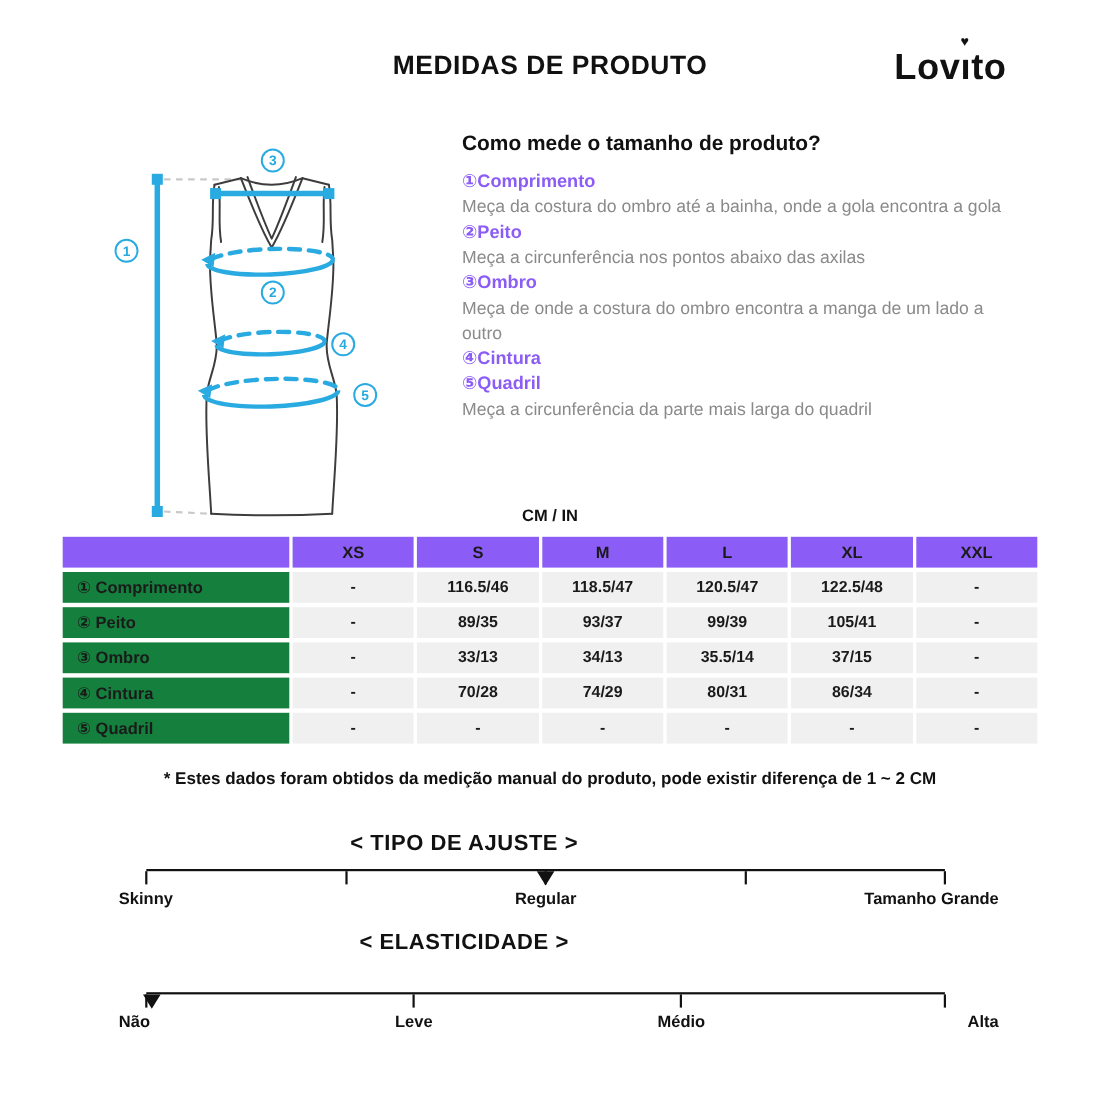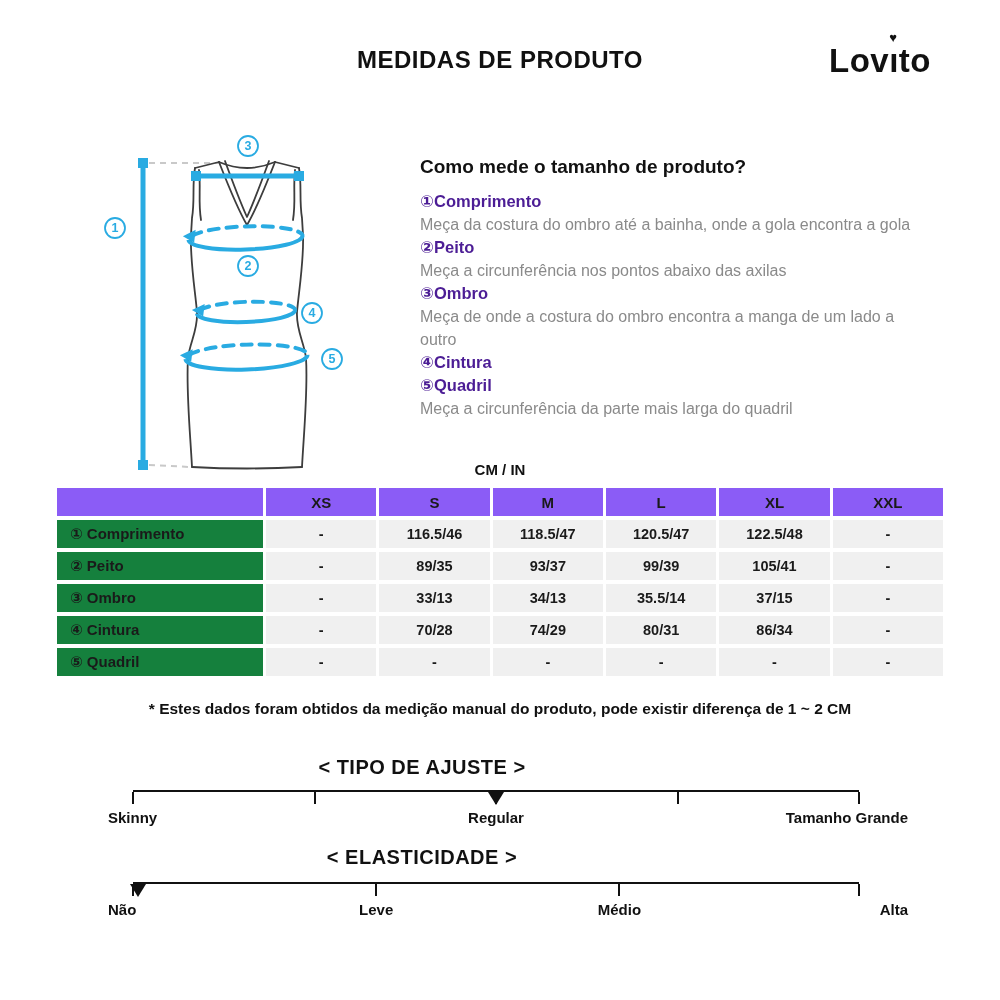--- a/index.html
+++ b/index.html
@@ -6,28 +6,28 @@
   body{
     width:1000px;height:1000px;position:relative;background:#ffffff;
     font-family:"Liberation Sans","DejaVu Sans",sans-serif;color:#111;
     overflow:hidden;
   }
   .abs{position:absolute;}
 
   
   .page-title{top:46px;left:0;width:1000px;text-align:center;
     font-size:24px;font-weight:bold;letter-spacing:.5px;}
-  .brand{top:42px;left:813px;font-size:33px;font-weight:bold;letter-spacing:.5px;margin-left:16px;}
+  .brand{top:42px;left:813px;font-size:33px;font-weight:bold;letter-spacing:.5px;}
   .brand .idot{position:relative;}
   .brand .heart{position:absolute;left:0px;top:-12px;font-size:13px;}
 
   
   .instructions{left:420px;top:120px;width:545px;}
-  .instr-heading{font-size:19px;font-weight:bold;margin-bottom:12px;margin-top:36px;}
-  .instr-label{font-size:16.5px;font-weight:bold;line-height:23px;color:#4c1d95;}
+  .instr-heading{font-size:19px;font-weight:bold;margin-bottom:12px;}
+  .instr-label{font-size:16.5px;font-weight:bold;line-height:23px;color:#8b5cf6;}
   .instr-desc{font-size:16px;color:#8a8a8a;line-height:23px;width:505px;}
 
   
   .diagram{left:88px;top:128px;}
 
   
   .unit-label{top:461px;left:57px;width:886px;text-align:center;
     font-size:15px;font-weight:bold;}
   .size-table{left:57px;top:488px;width:886px;display:grid;
     grid-template-columns:206px repeat(6,1fr);gap:4px 3px;}
@@ -223,21 +223,21 @@
     <div class="tick" style="left: 50%;"></div>
     <div class="tick" style="left: 75%;"></div>
     <div class="tick" style="left: 100%;"></div>
     <div class="marker" style="left: 50%;"></div>
     <div class="scale-label" style="left: -25px; text-align: right;">Skinny</div>
     <div class="scale-label" style="left: 50%; transform: translateX(-50%);">Regular</div>
     <div class="scale-label" style="right: -49px;">Tamanho Grande</div>
   </div>
 
 <div class="abs scale-title" style="top:846px;">&lt; ELASTICIDADE &gt;</div>
-<div class="abs scale-line" style="top:882px;left:133px;width:726px;">
+<div class="abs scale-line" style="top:902px;left:133px;width:726px;">
     <div class="tick" style="left: 0%;"></div>
     <div class="tick" style="left: 33.5%;"></div>
     <div class="tick" style="left: 67%;"></div>
     <div class="tick" style="left: 100%;"></div>
     <div class="marker" style="left: -3px; transform: none;"></div>
     <div class="scale-label" style="left: -25px;">Não</div>
     <div class="scale-label" style="left: 33.5%; transform: translateX(-50%);">Leve</div>
     <div class="scale-label" style="left: 67%; transform: translateX(-50%);">Médio</div>
     <div class="scale-label" style="right: -49px;">Alta</div>
   </div>

